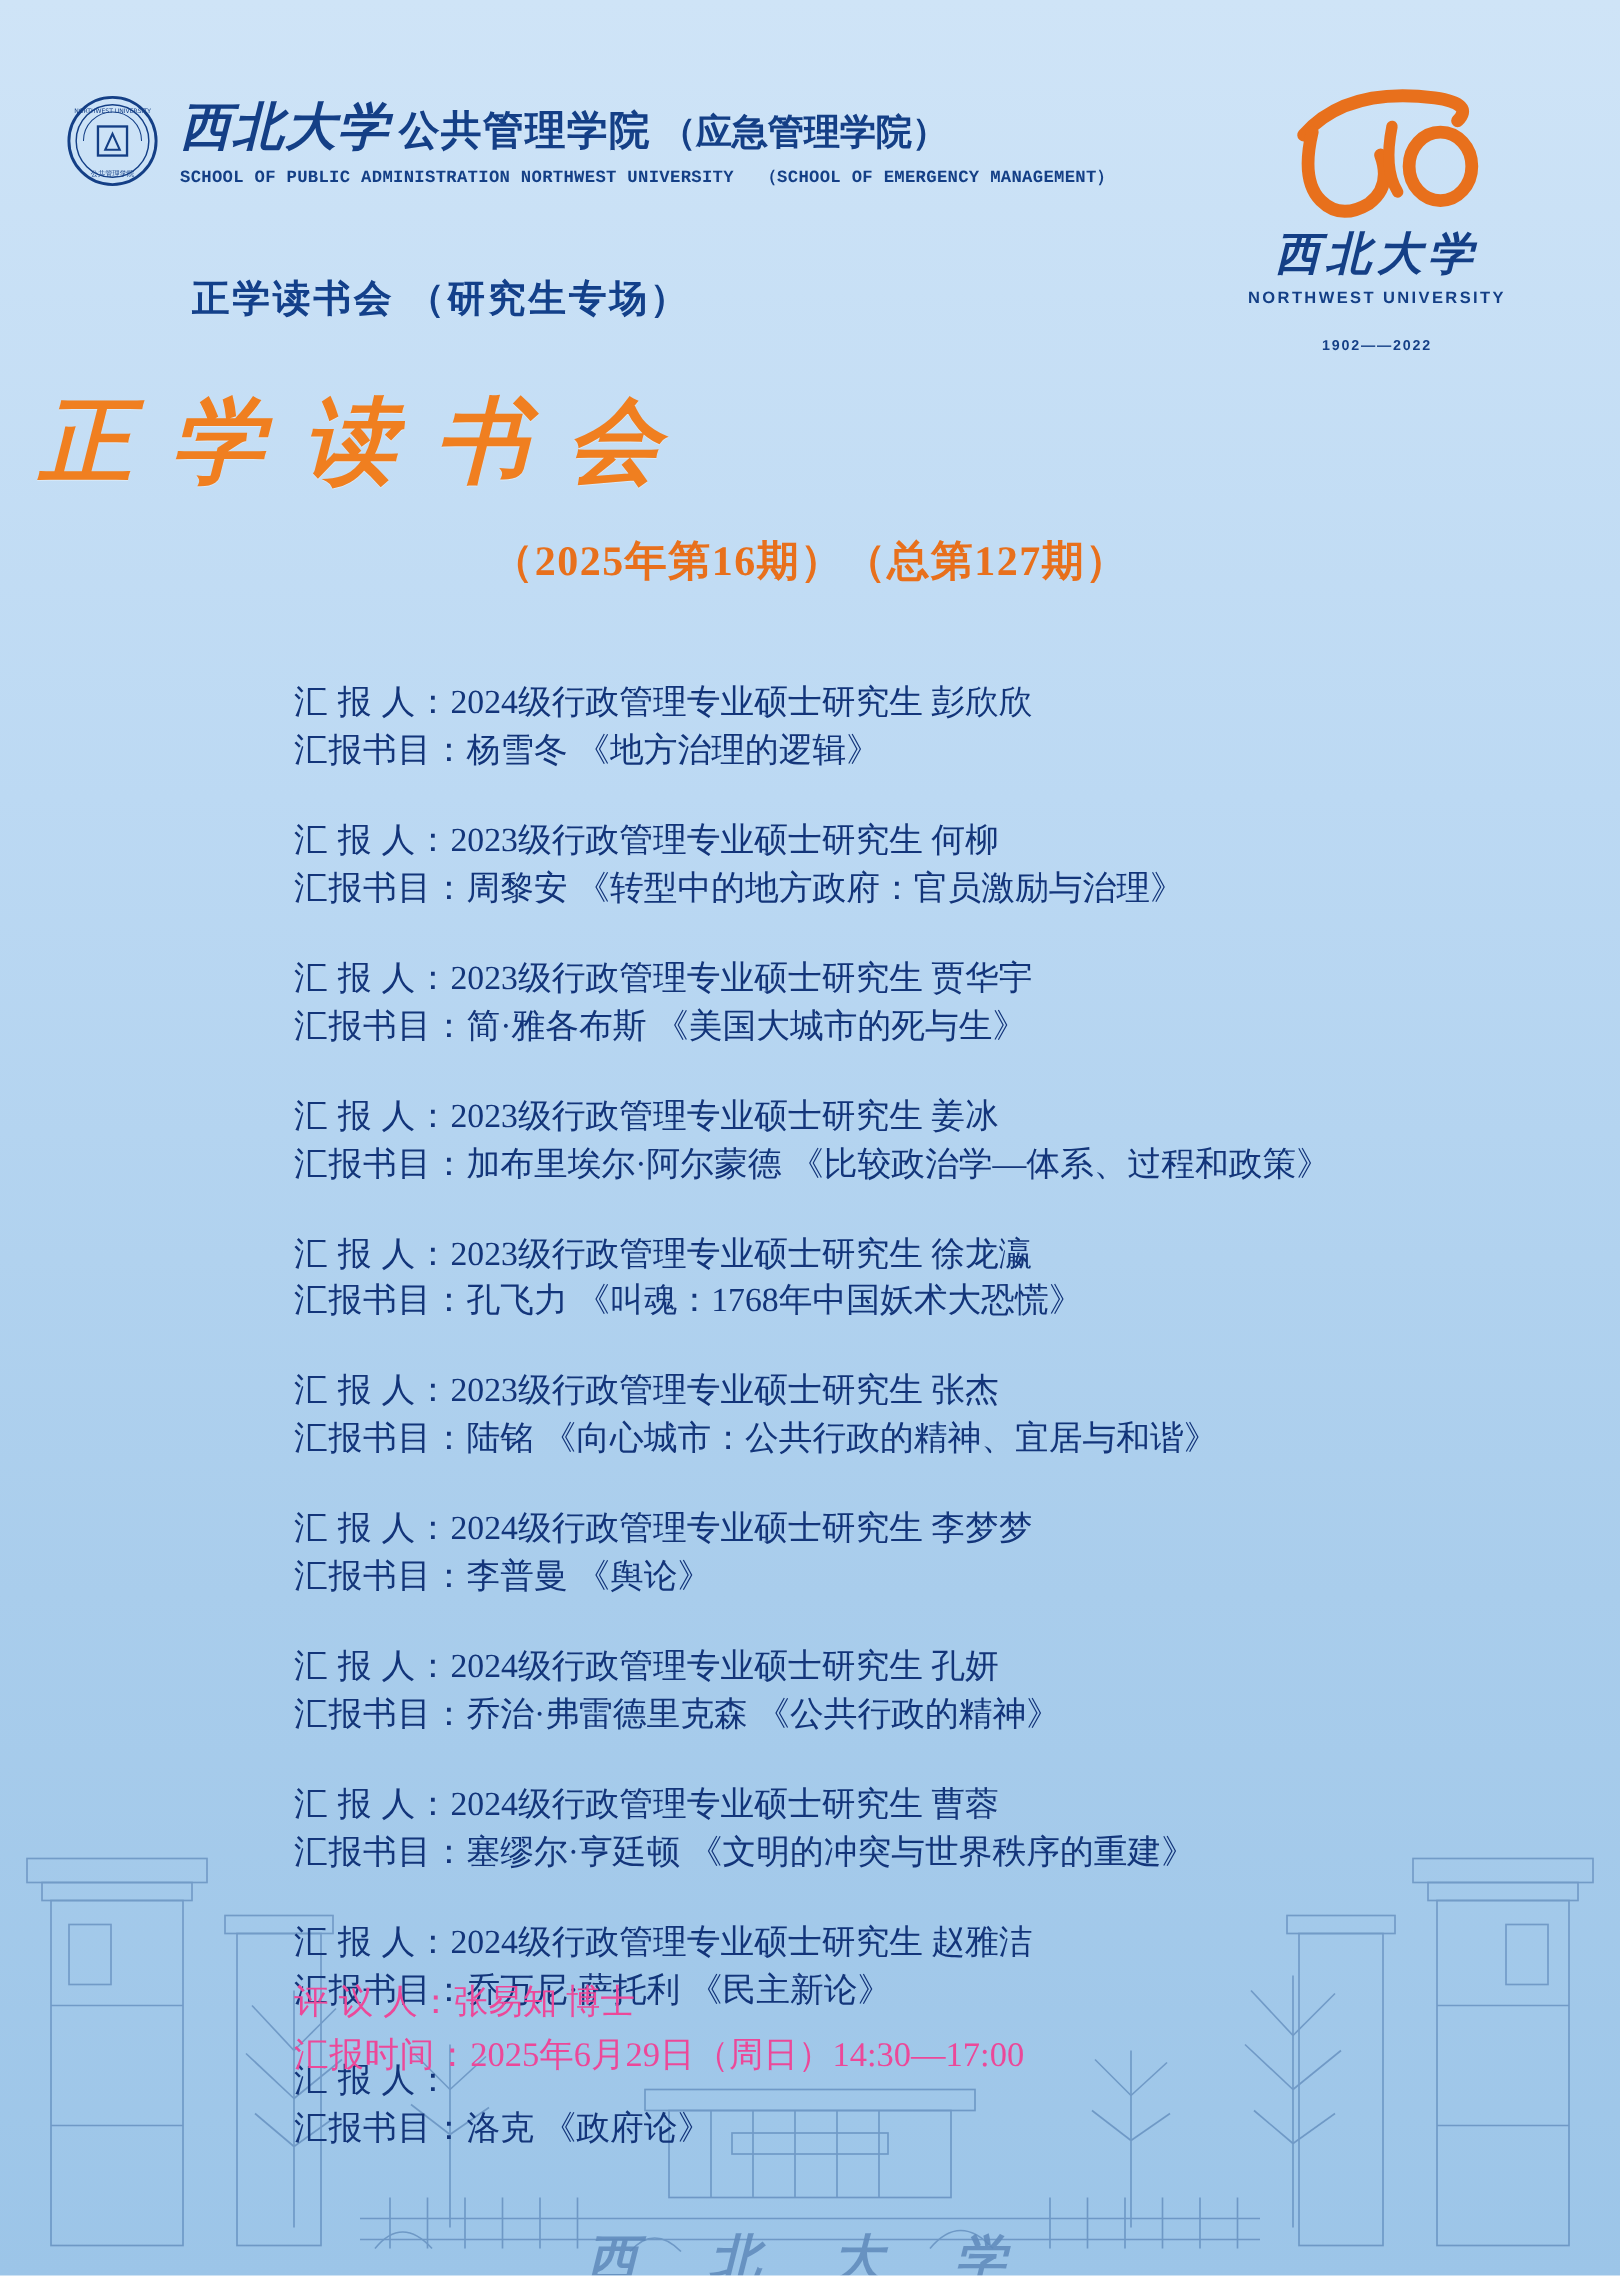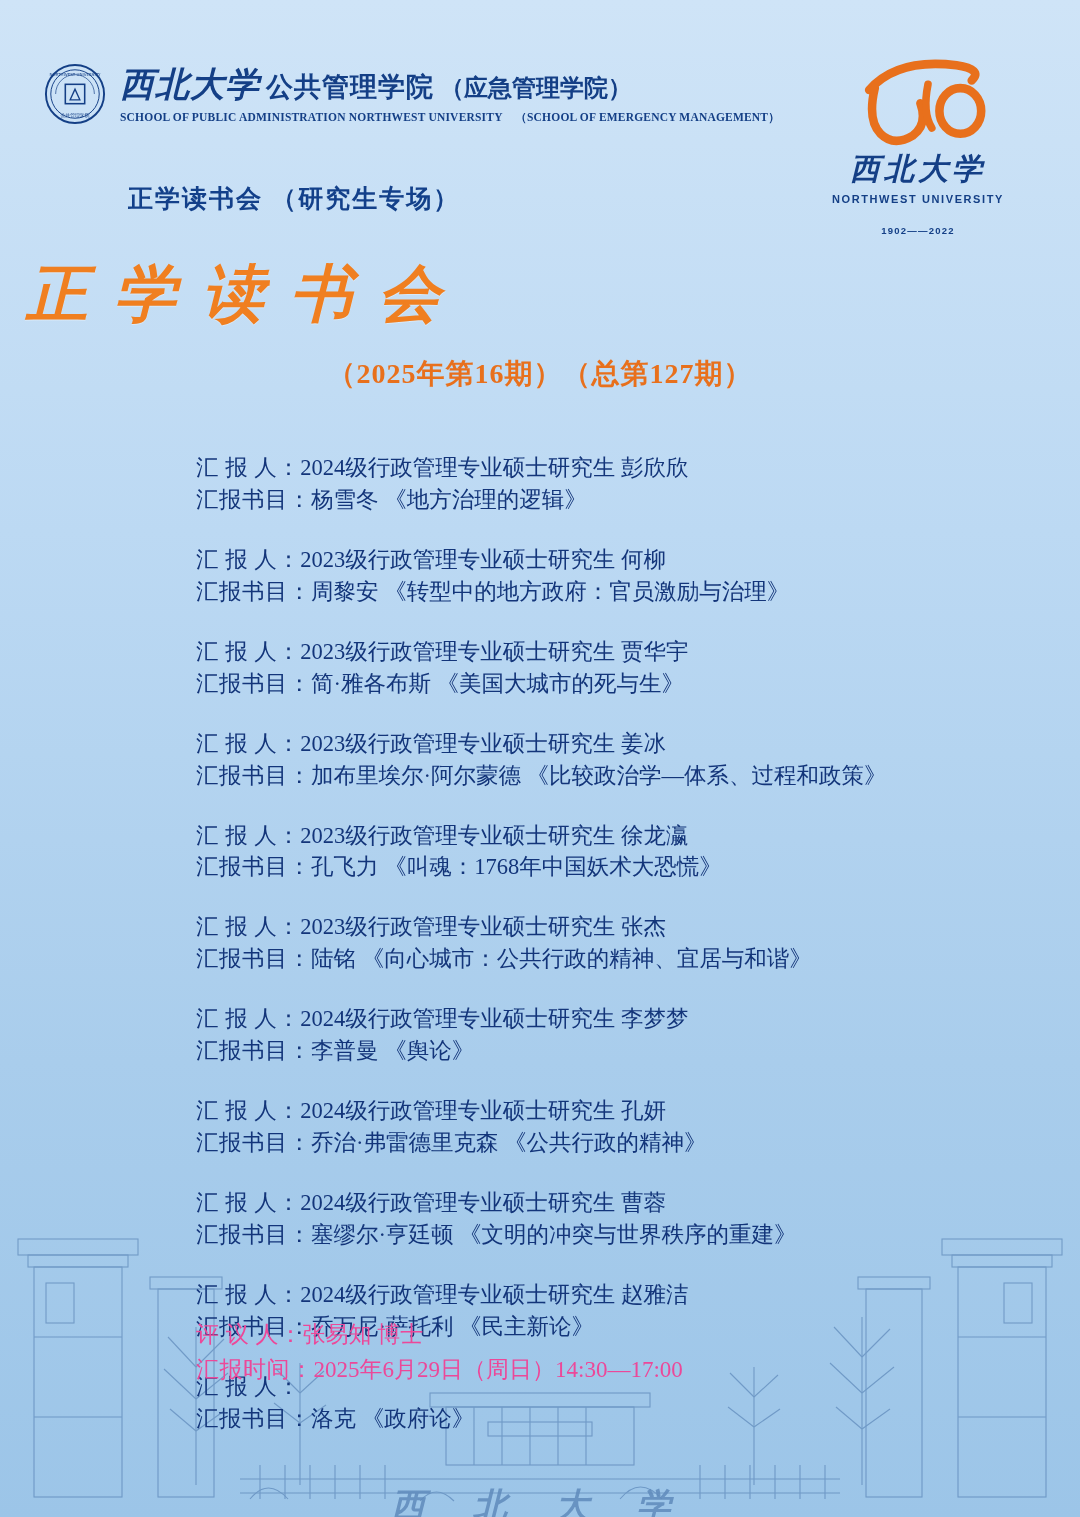--- a/index.html
+++ b/index.html
@@ -64,21 +64,21 @@
     font-weight: 700;
     color: #143f86;
     letter-spacing: 1px;
   }
   .school-unit-sub {
     font-size: 24px;
     font-weight: 700;
     color: #143f86;
   }
   .school-line-en {
-    font-family: Liberation Serif, serif;
+    font-family: Liberation Mono, monospace;
     font-size: 11.5px;
     font-weight: 700;
     color: #143f86;
     letter-spacing: .2px;
     white-space: nowrap;
   }
   .school-line-en .en2 { margin-left: 10px; }
 
   
   .brandmark {

